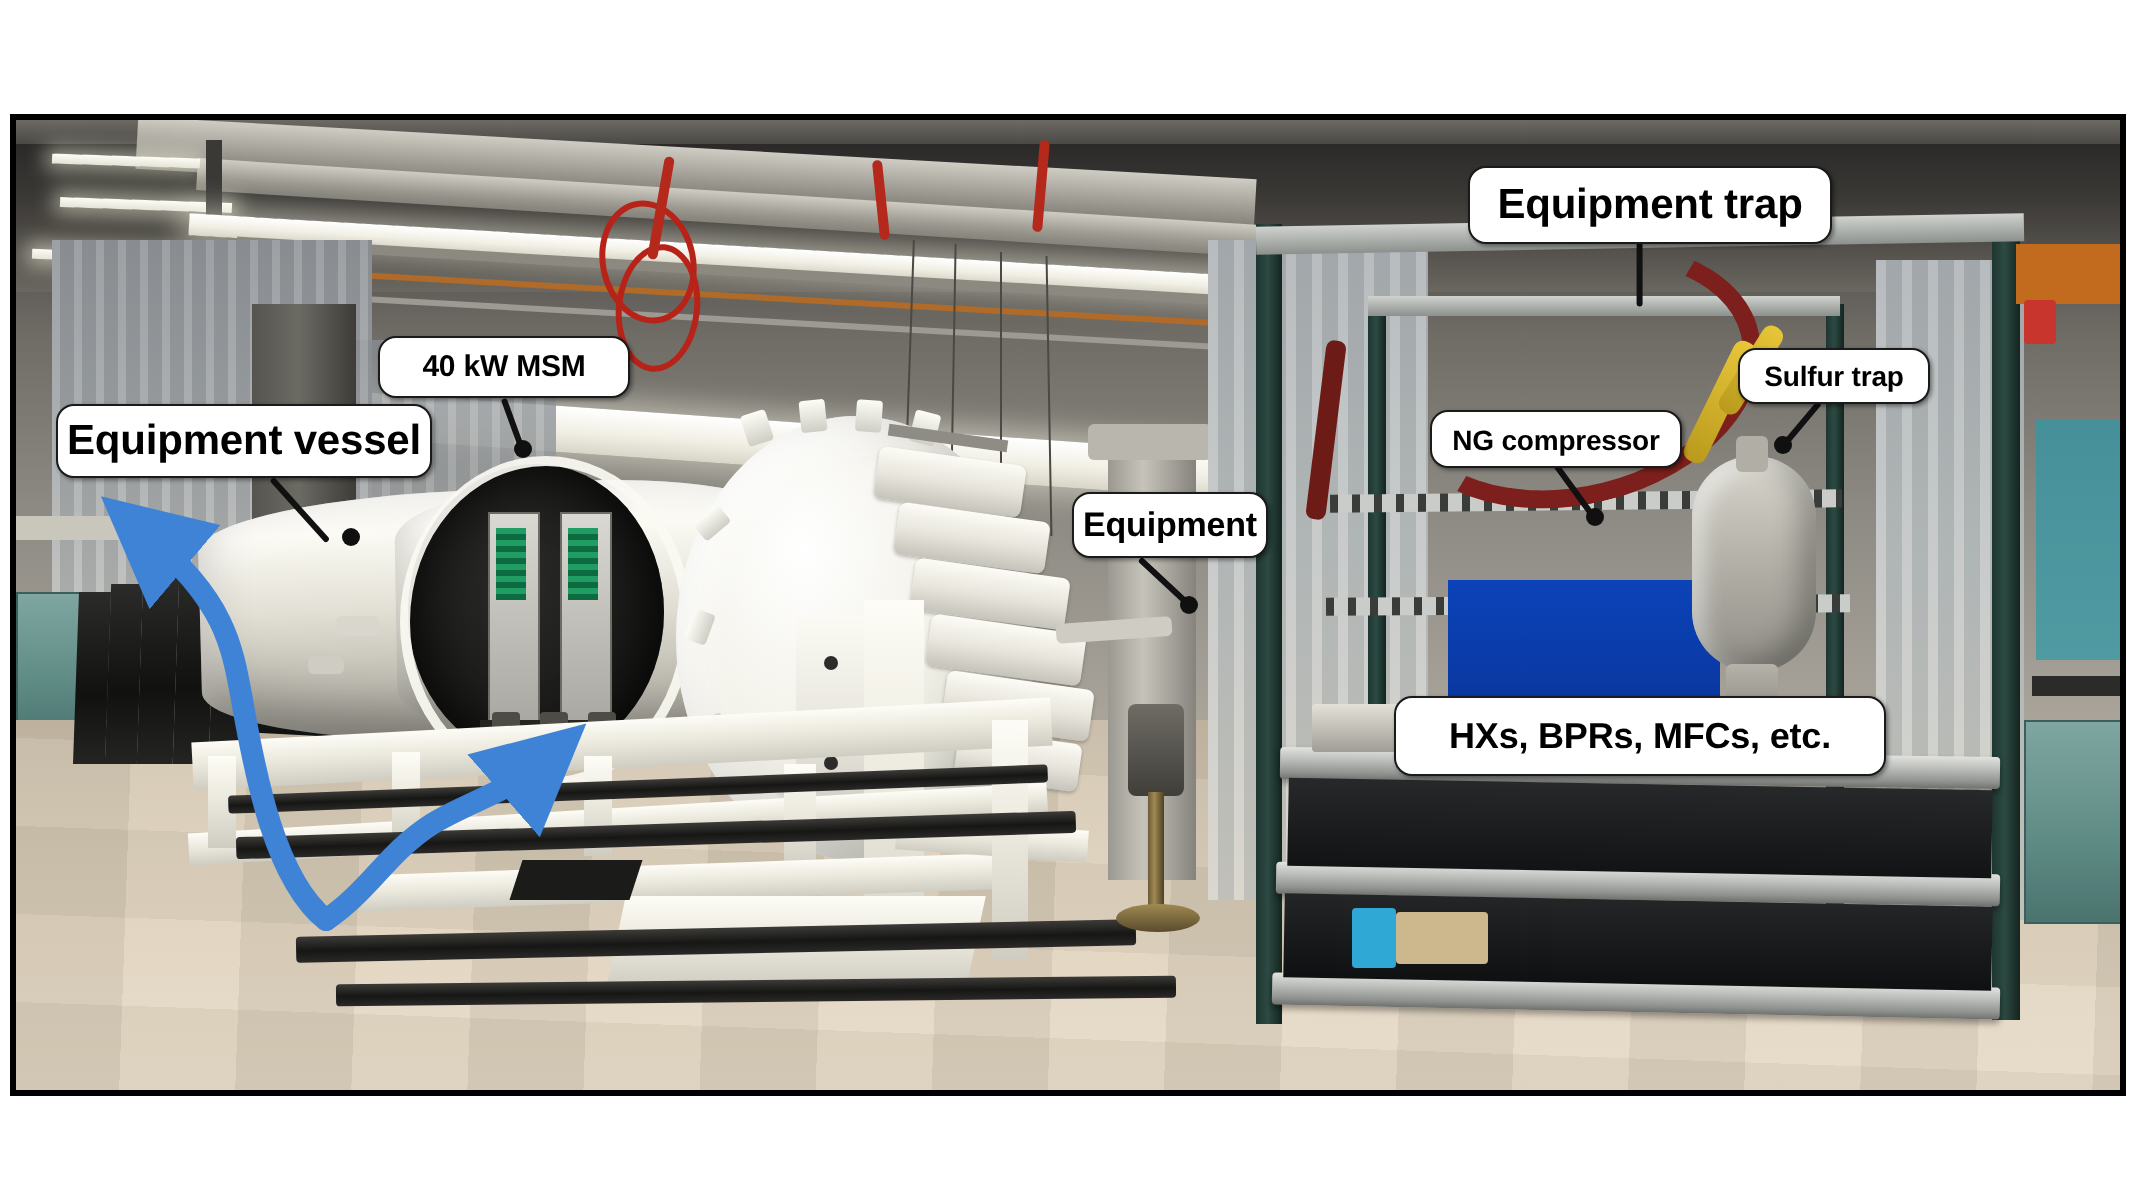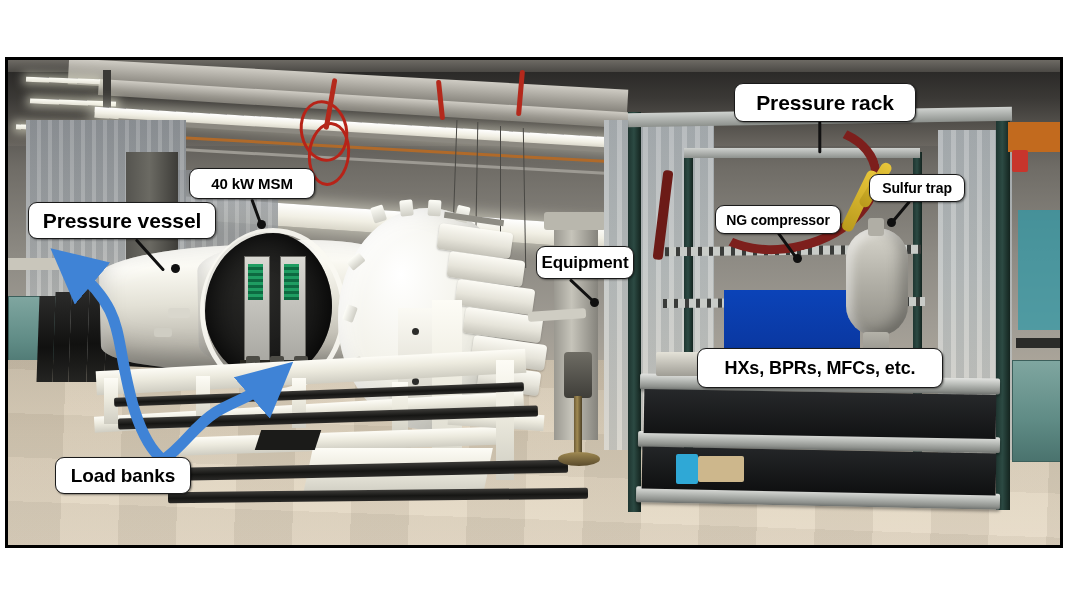--- a/index.html
+++ b/index.html
@@ -331,46 +331,43 @@
 
     <div class="leader" style="left:812px;top:60px;width:32px;transform:rotate(90deg);"></div>
 
     <div class="leader" style="left:770px;top:171px;width:32px;transform:rotate(54deg);"></div>
     <div class="dot" style="left:785px;top:194px;"></div>
 
     <div class="leader" style="left:902px;top:140px;width:30px;transform:rotate(130deg);"></div>
     <div class="dot" style="left:879px;top:158px;"></div>
 
     <div class="callout" style="left:20px;top:142px;width:186px;height:35px;font-size:21px;">
-      <span>Pressure vessel</span>
+      <span>Equipment vessel</span>
     </div>
 
     <div class="callout" style="left:181px;top:108px;width:124px;height:29px;font-size:15px;">
       <span>40 kW MSM</span>
     </div>
 
     <div class="callout" style="left:528px;top:186px;width:96px;height:31px;font-size:17px;">
       <span>Equipment</span>
     </div>
 
     <div class="callout" style="left:726px;top:23px;width:180px;height:37px;font-size:21px;">
-      <span>Pressure rack</span>
+      <span>Equipment trap</span>
     </div>
 
     <div class="callout" style="left:707px;top:145px;width:124px;height:27px;font-size:14px;">
       <span>NG compressor</span>
     </div>
 
     <div class="callout" style="left:861px;top:114px;width:94px;height:26px;font-size:14px;">
       <span>Sulfur trap</span>
     </div>
 
     <div class="callout" style="left:689px;top:288px;width:244px;height:38px;font-size:18px;">
       <span>HXs, BPRs, MFCs, etc.</span>
     </div>
 
-    <div class="callout" style="left:47px;top:397px;width:134px;height:35px;font-size:19px;">
-      <span>Load banks</span>
-    </div>
 
 
   </div>
 </div>
 
 </body></html>

